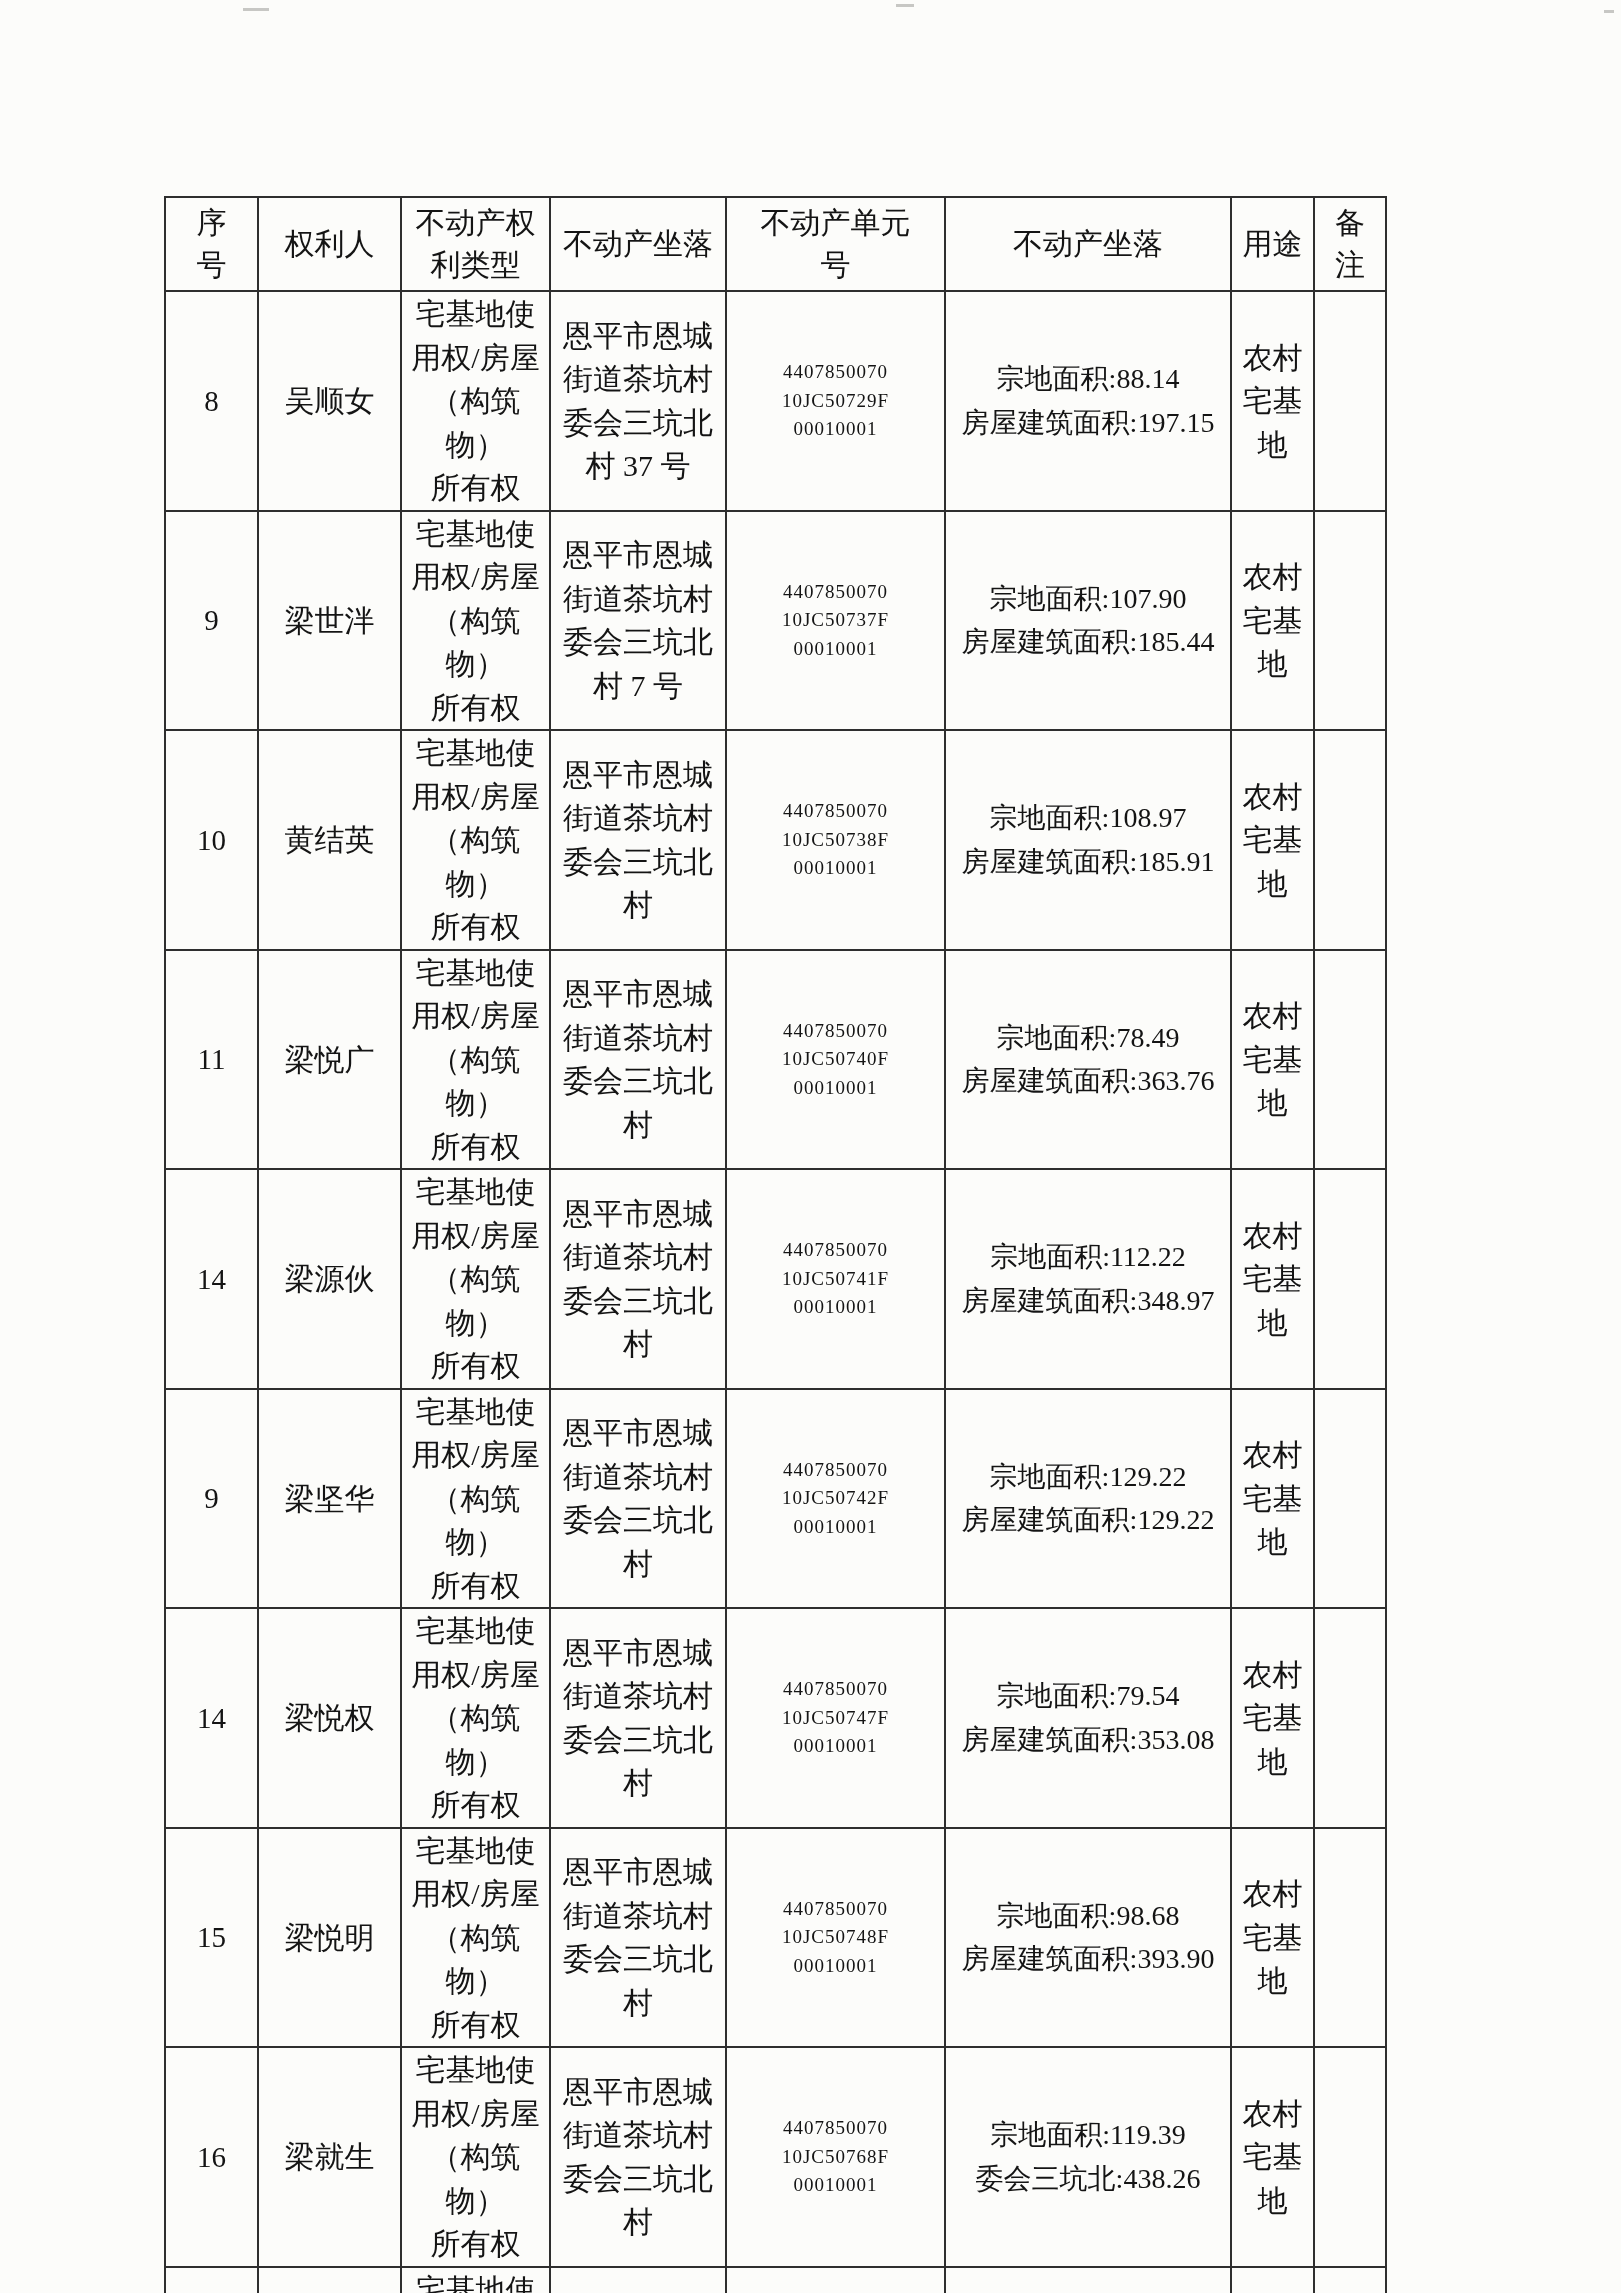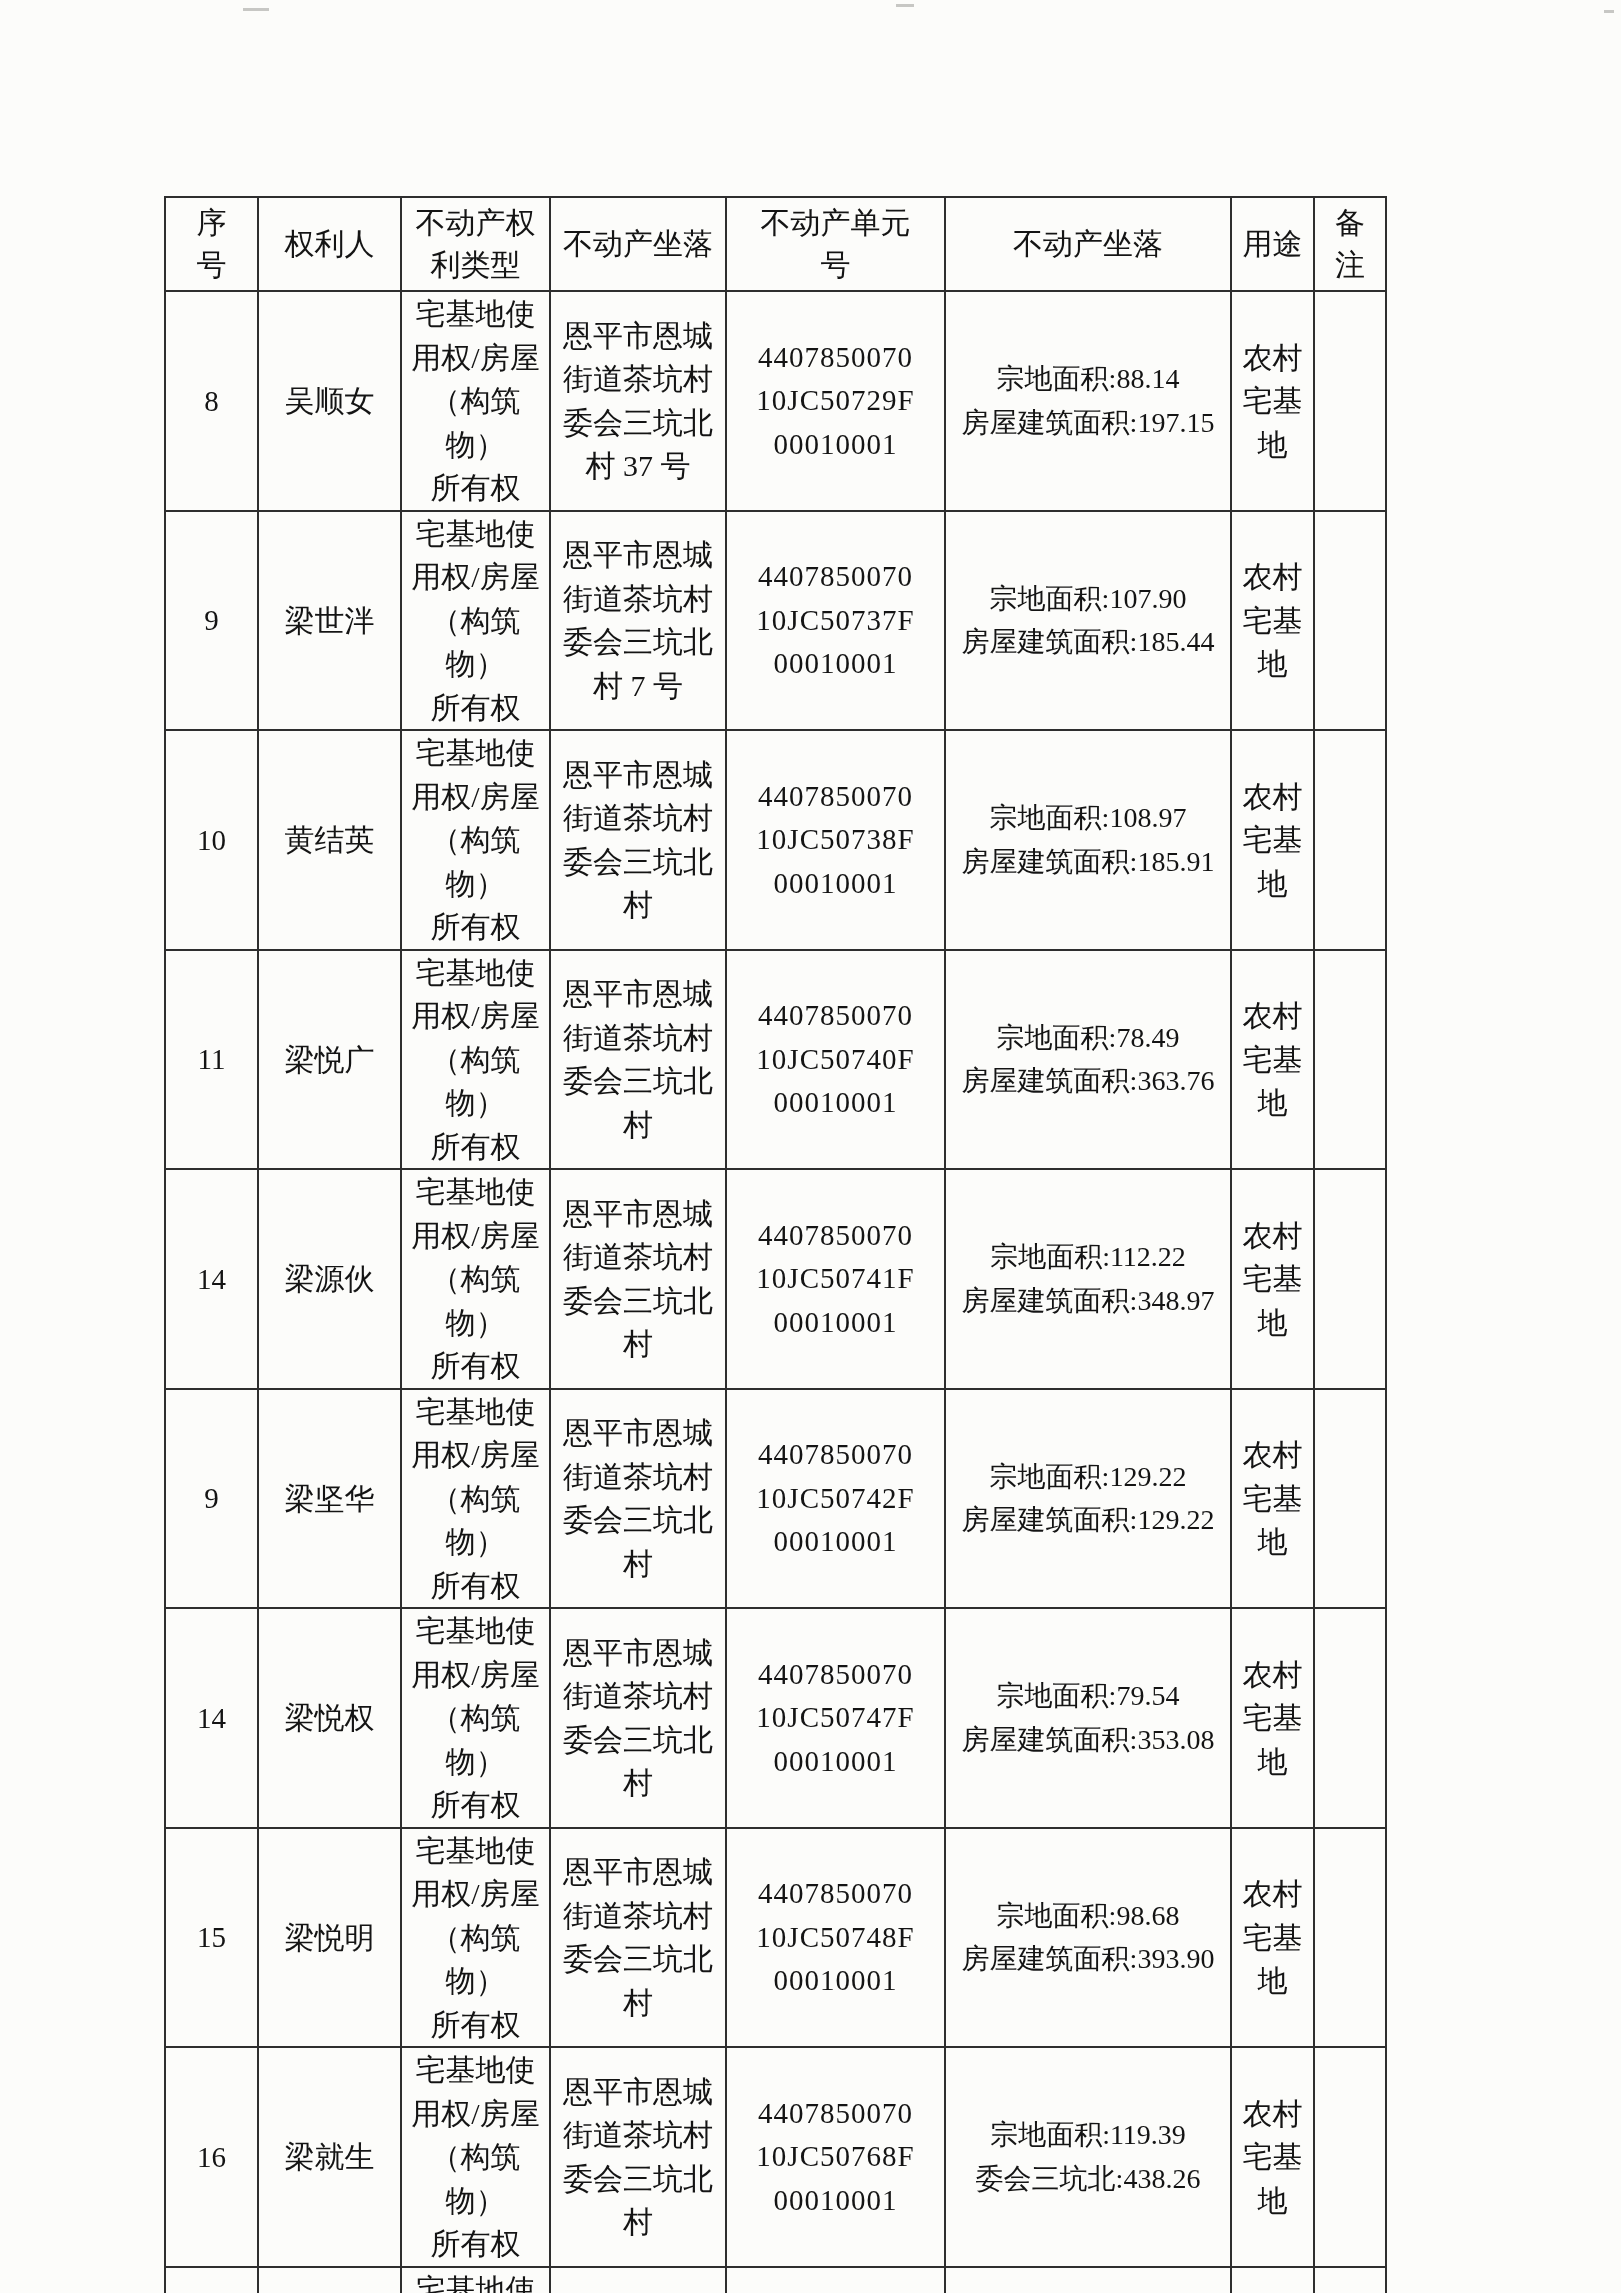--- a/index.html
+++ b/index.html
@@ -35,21 +35,21 @@
     white-space: pre-line;
     font-weight: normal;
     padding: 0 2px;
     overflow: hidden;
   }
   .doc-table thead tr { height: 94px; }
   .doc-table tbody tr { height: 174px; }
   .doc-table th { font-size: 30px; line-height: 1.40; }
   .doc-table td { font-size: 30px; line-height: 1.45; }
   .doc-table td.c-seq  { font-size: 29px; }
-  .doc-table td.c-unit { font-size: 29px; line-height: 1.50; letter-spacing: 1px; }
+  .doc-table td.c-unit { font-size: 19px; line-height: 1.50; letter-spacing: 1px; }
   .doc-table td.c-area { font-size: 28px; line-height: 1.55; font-family: Liberation Serif, serif; }
   .artifact {
     position: absolute;
     background: #9a9a98;
     opacity: 0.55;
   }
 </style>
 </head>
 <body>
 

